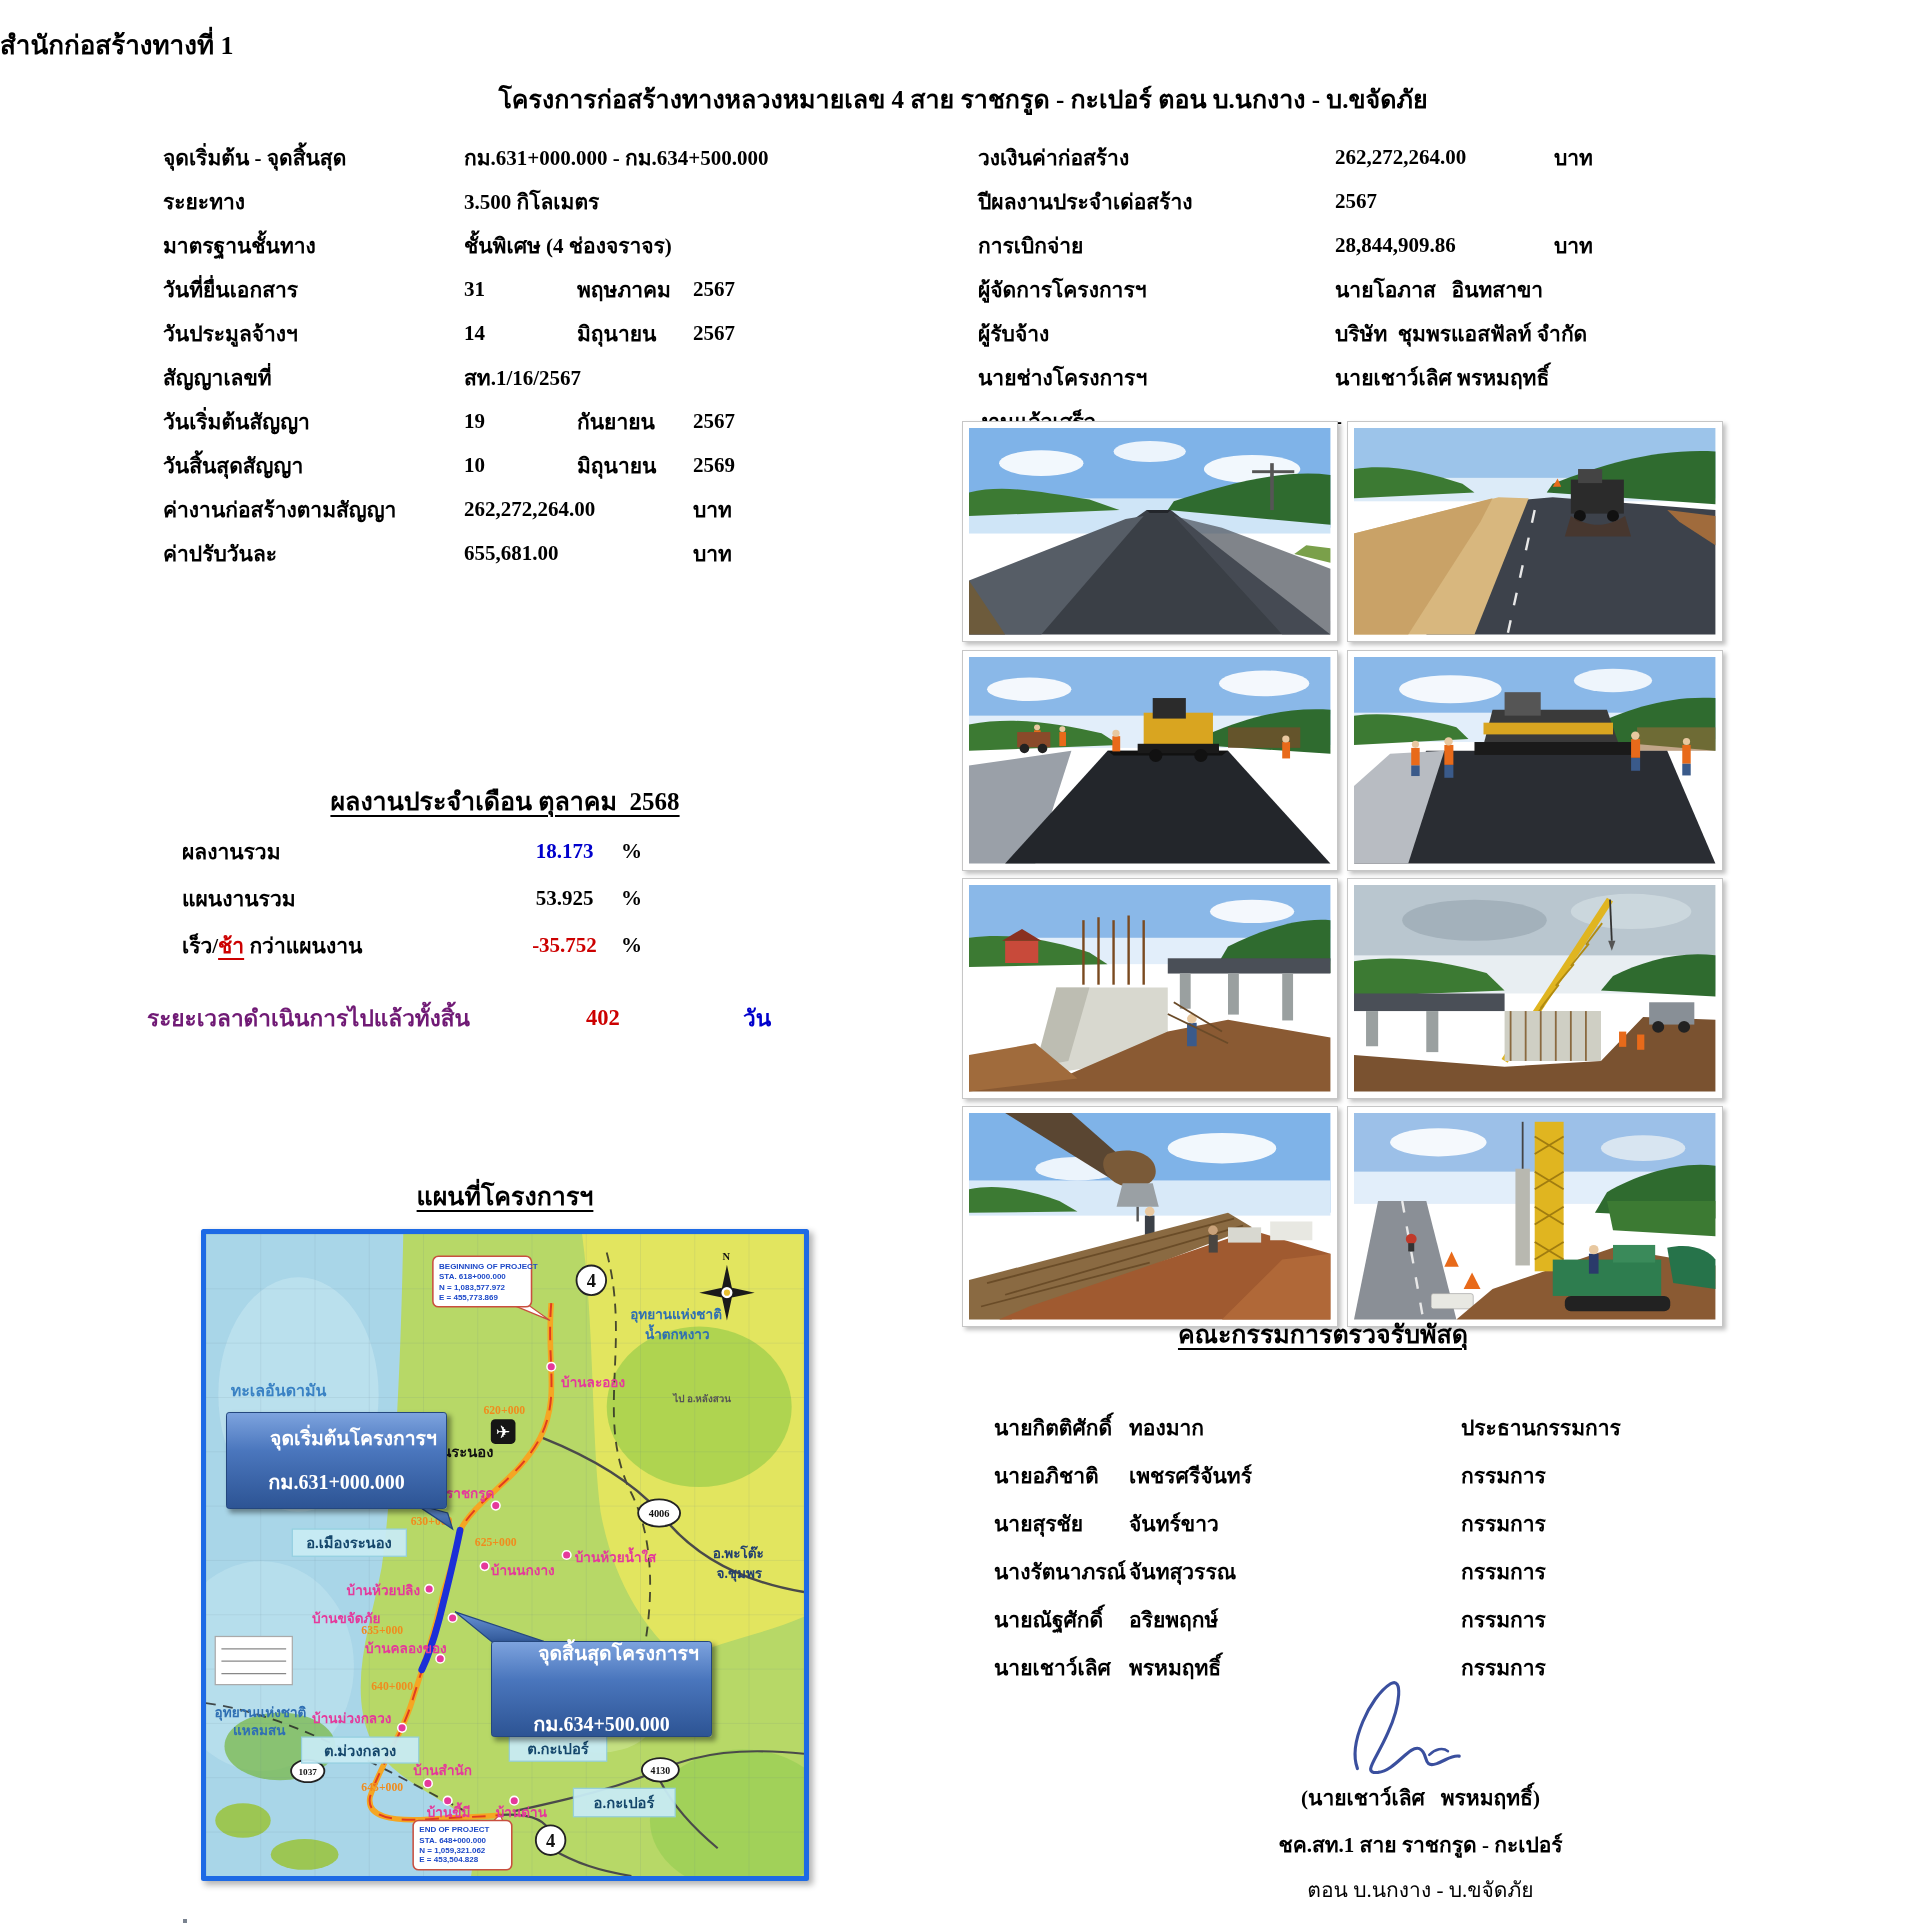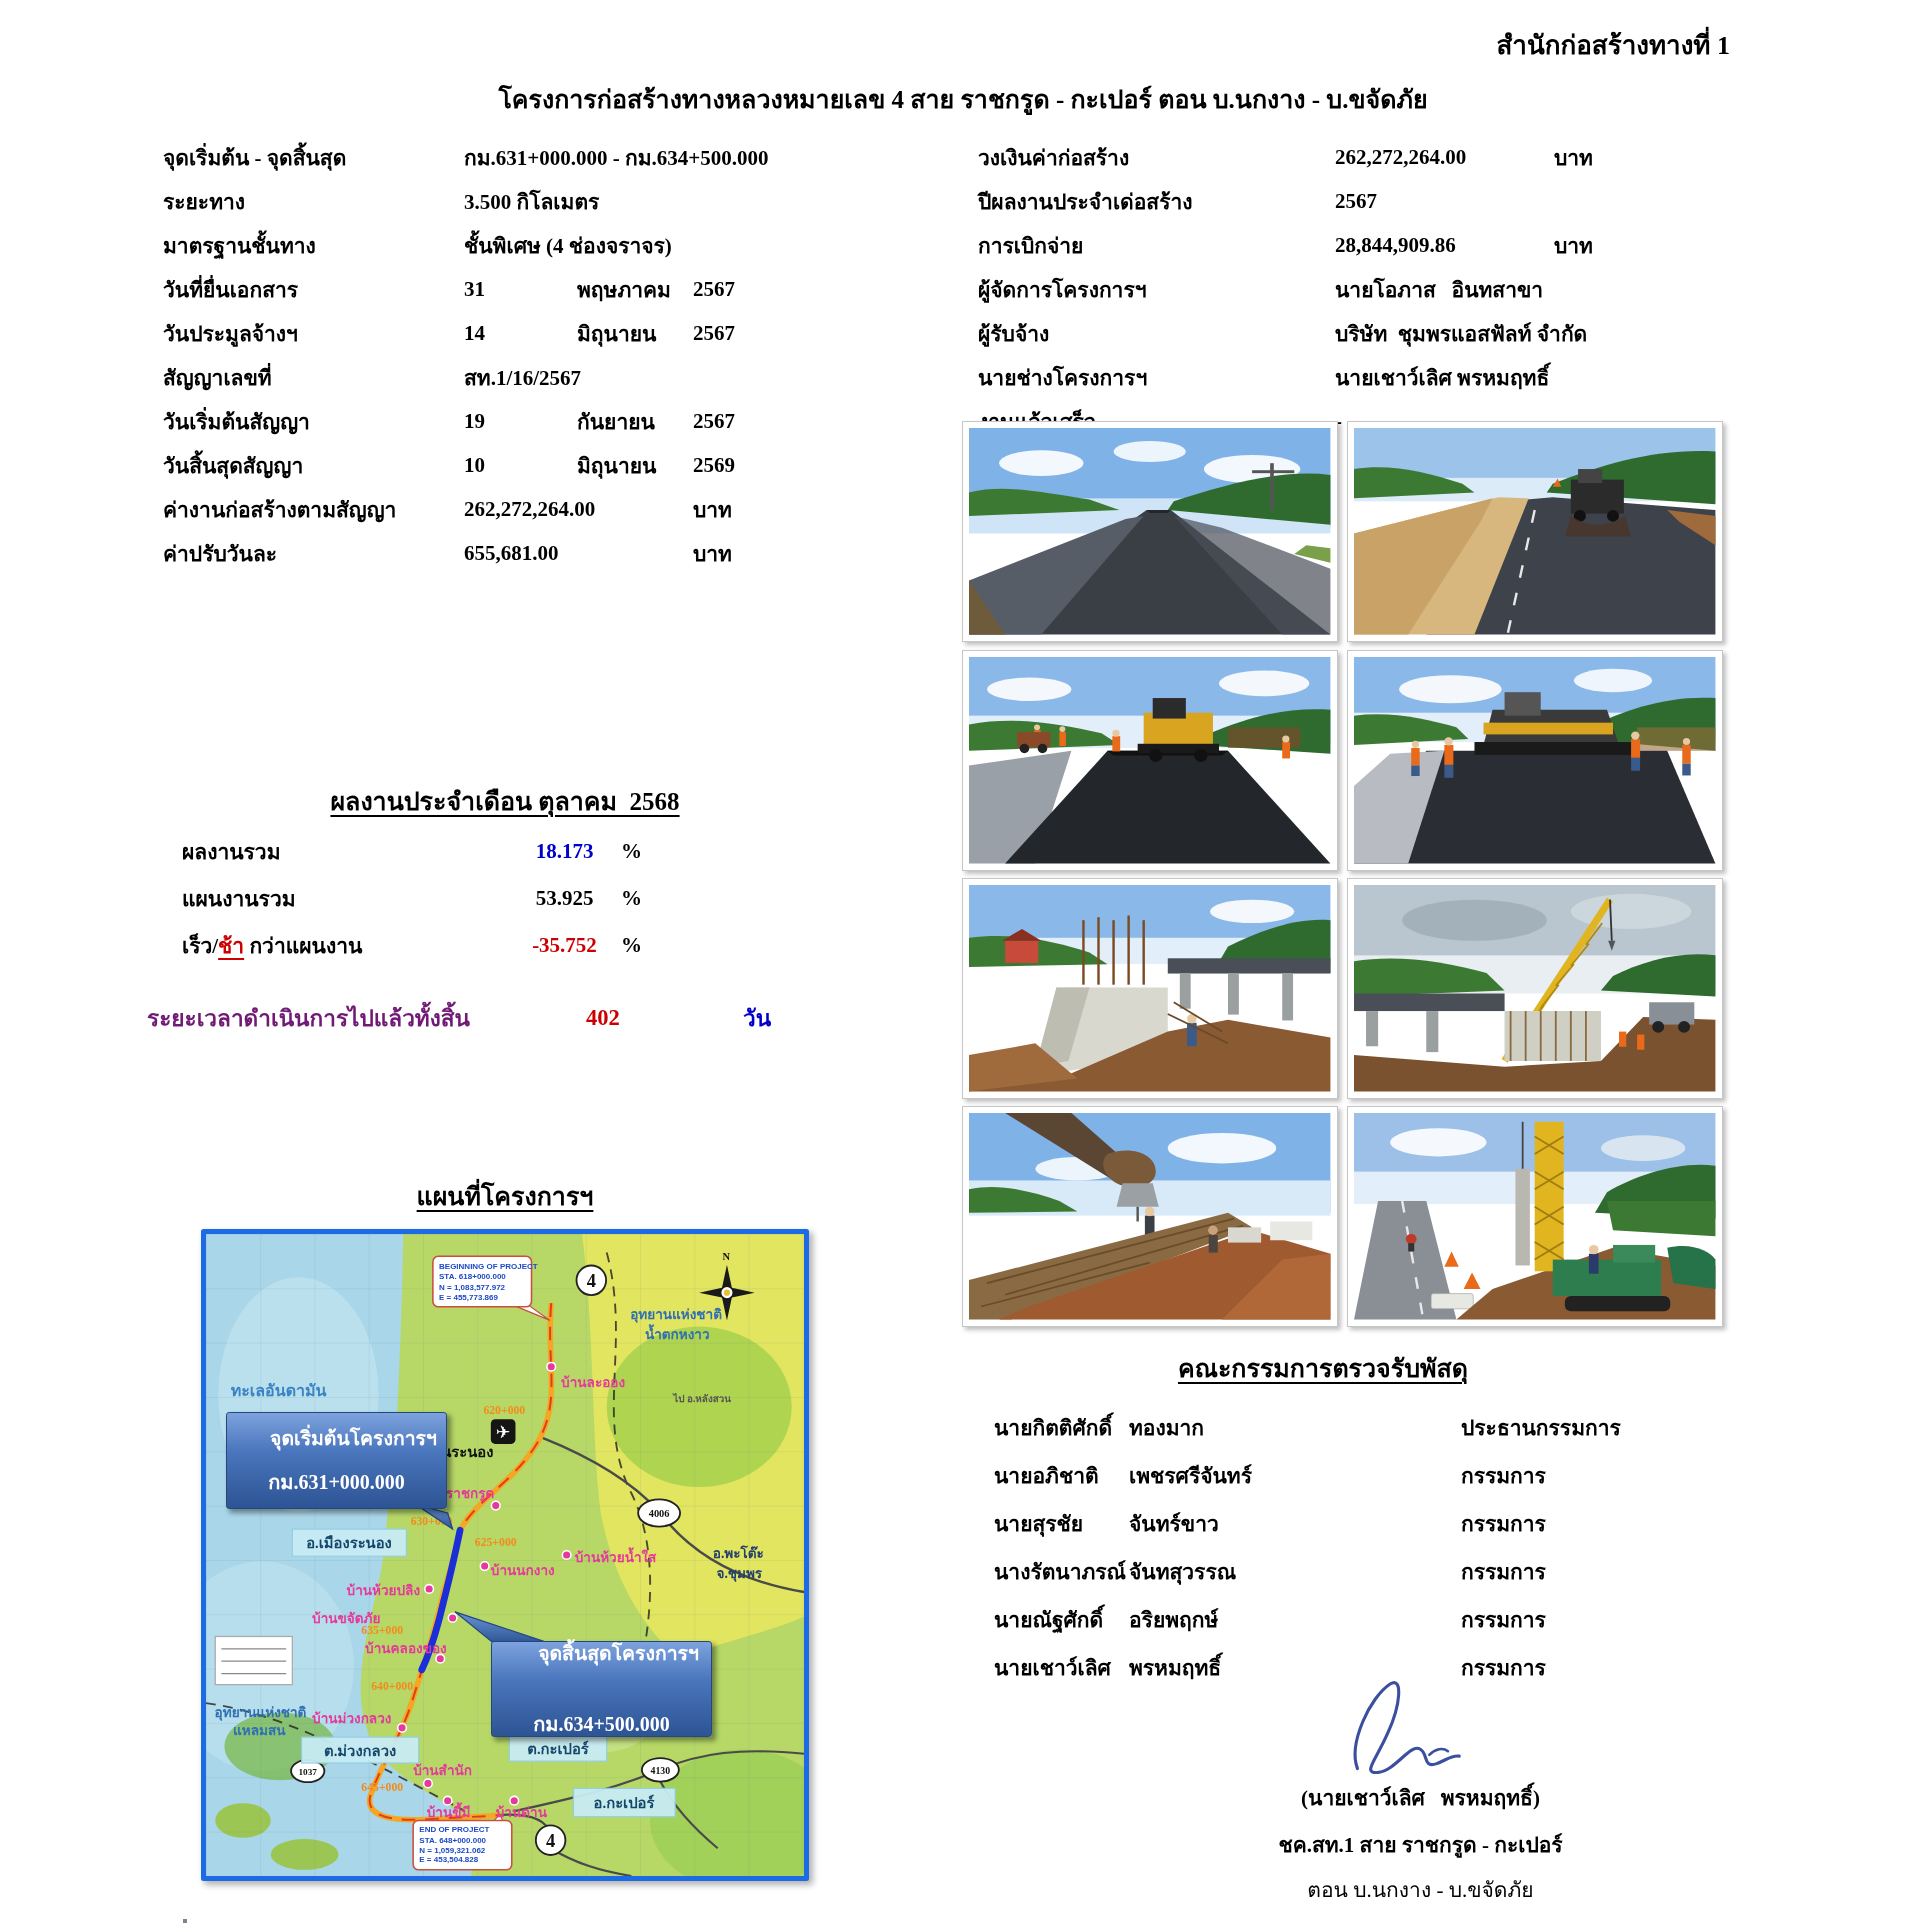--- a/index.html
+++ b/index.html
@@ -5,21 +5,21 @@
   html,body{margin:0;padding:0;background:#fff;}
   #page{position:relative;width:1926px;height:1926px;background:#ffffff;overflow:hidden;
         font-family:"Liberation Serif","DejaVu Serif",serif;color:#000;}
   .abs{position:absolute;}
   .u{text-decoration:underline;text-underline-offset:5px;}
   .c-blue{color:#0000cc;}
   .c-red{color:#cc0000;}
   .c-black{color:#000;}
 
   
-  #hdr-office{left:0;top:24px;width:1730px;font-size:26px;font-weight:bold;text-align:right;}
+  #hdr-office{left:0;top:24px;width:1730px;font-size:26px;font-weight:bold;text-align:left;}
   #hdr-project{left:0;top:79px;width:1926px;font-size:25px;font-weight:bold;text-align:center;}
 
   
   .dblock{display:flex;flex-direction:column;}
   #details-left{left:163px;top:135px;width:803px;}
   #details-right{left:978px;top:135px;width:878px;}
   .drow{display:flex;height:44px;align-items:center;font-size:21px;font-weight:bold;}
   .drow span{white-space:pre;overflow:visible;}
   #details-left .lbl{width:301px;flex:none;}
   #details-left .v1{width:113px;flex:none;}
@@ -52,21 +52,21 @@
   .bcall .l2{font-size:20px;}
   #callout-start{left:226px;top:1412px;width:219px;height:95px;}
   #callout-end{left:491px;top:1641px;width:219px;height:94px;gap:39px;}
 
   
   .photo{position:absolute;width:376px;height:221px;background:#fff;border:1.3px solid #c6c6c6;
          box-shadow:2.5px 2.5px 4.4px rgba(0,0,0,.25);padding:6.3px;box-sizing:border-box;}
   .photo svg{width:100%;height:100%;display:block;}
 
   
-  #committee-title{left:978px;top:1348px;width:690px;font-size:25px;font-weight:bold;text-align:center;}
+  #committee-title{left:978px;top:1314px;width:690px;font-size:25px;font-weight:bold;text-align:center;}
   #committee-rows{left:994px;top:1403px;width:752px;}
   .crow{display:flex;height:48px;align-items:center;font-size:21px;font-weight:bold;}
   .c-fn{width:135px;flex:none;white-space:pre;}
   .c-ln{width:332px;flex:none;white-space:pre;}
   .c-role{flex:none;white-space:pre;}
 
   
   #sign-svg{left:1335px;top:1675px;width:176px;height:103px;}
   #sign-name{left:1201px;top:1781px;width:439px;font-size:21px;font-weight:bold;text-align:center;white-space:pre;}
   #sign-org{left:1201px;top:1828px;width:439px;font-size:21px;font-weight:bold;text-align:center;}

